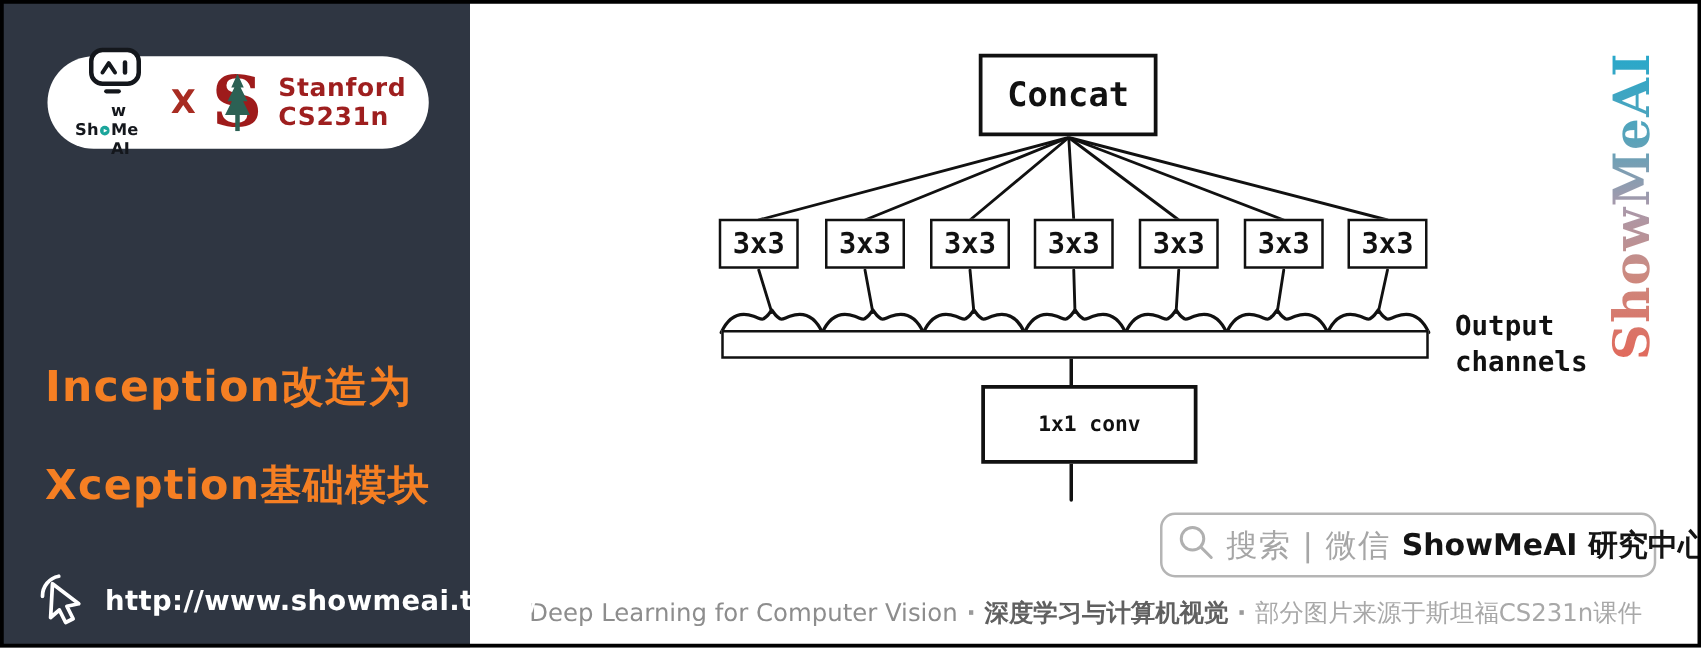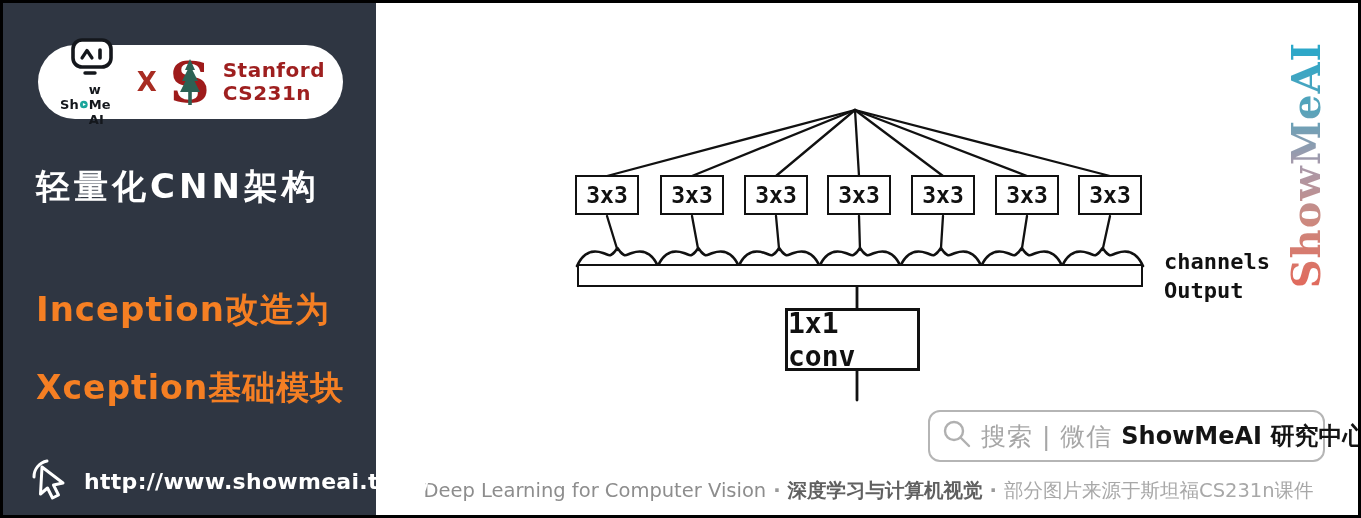--- a/index.html
+++ b/index.html
@@ -36,21 +36,21 @@
   .mono { font-family:"DejaVu Sans Mono", monospace; font-weight:bold; color:#111; }
   .dbox {
     position:absolute; border:3px solid #111; background:#fff;
     display:flex; align-items:center; justify-content:center;
   }
   #lines { position:absolute; left:0; top:0; z-index:1; }
   .concat-box { left:407px; top:43px; width:143px; height:66px; font-size:27px; z-index:2; }
   .b33 { top:175px; width:64px; height:40px; border-width:2.8px; font-size:23px; z-index:2; }
   .chan-bar { left:201px; top:264px; width:566px; height:23px; border-width:2.6px; z-index:2; }
   .out-label { position:absolute; left:788px; top:247px; font-size:22px; line-height:29px; z-index:2; }
-  .conv-box { left:409px; top:308px; width:135px; height:63px; font-size:28px; z-index:2; }
+  .conv-box { left:409px; top:308px; width:173px; height:63px; font-size:17px; z-index:2; }
   .input-label { position:absolute; left:411px; top:400px; width:140px; text-align:center; font-size:25px; z-index:2; }
 
   
   .watermark {
     position:absolute; left:805px; top:144px; width:250px; height:42px;
     transform:rotate(-90deg);
     font-family:"DejaVu Serif", serif; font-weight:bold; font-size:40px; letter-spacing:1px;
     text-align:center; line-height:42px;
     background:linear-gradient(90deg,#e2685a 0%,#cc8a80 28%,#a899ab 50%,#57a3ba 72%,#25a8cb 100%);
     -webkit-background-clip:text; background-clip:text; color:transparent; z-index:3;
@@ -107,21 +107,20 @@
         <svg width="20" height="46" viewBox="0 0 20 46">
           <path d="M10 0 L15 11 L12.5 11 L18 22 L14.5 22 L20 33 L11.8 33 L11.8 46 L8.2 46 L8.2 33 L0 33 L5.5 22 L2 22 L7.5 11 L5 11 Z" fill="#2c6154"></path>
         </svg>
       </div>
       <div class="stanford-txt">
         <div>Stanford</div>
         <div>CS231n</div>
       </div>
     </div>
 
-    <div class="side-title">轻量化CNN架构</div>
     <div class="accent1">Inception改造为</div>
     <div class="accent2">Xception基础模块</div>
 
     <div class="url-row">
       <span>
         <svg width="46" height="46" viewBox="0 0 46 46">
           <path d="M6 21 A 16 16 0 0 1 19 5" fill="none" stroke="#fff" stroke-width="3" stroke-linecap="round"></path>
           <path d="M14 11 L35 27 L25.5 29 L30.5 39 L24.5 42 L19.5 32 L12.5 38 Z" fill="none" stroke="#fff" stroke-width="3" stroke-linejoin="round"></path>
         </svg>
       </span>
@@ -150,33 +149,34 @@
         <path d="M316,216 L322.28571428571433,250" fill="none" stroke="#111" stroke-width="2.3" stroke-linecap="round" stroke-linejoin="round"></path>
         <path d="M400,216 L403.1428571428571,250" fill="none" stroke="#111" stroke-width="2.3" stroke-linecap="round" stroke-linejoin="round"></path>
         <path d="M483,216 L484,250" fill="none" stroke="#111" stroke-width="2.3" stroke-linecap="round" stroke-linejoin="round"></path>
         <path d="M567,216 L564.8571428571429,250" fill="none" stroke="#111" stroke-width="2.3" stroke-linecap="round" stroke-linejoin="round"></path>
         <path d="M651,216 L645.7142857142858,250" fill="none" stroke="#111" stroke-width="2.3" stroke-linecap="round" stroke-linejoin="round"></path>
         <path d="M734,216 L726.5714285714286,250" fill="none" stroke="#111" stroke-width="2.3" stroke-linecap="round" stroke-linejoin="round"></path>
         <path d="M481,286 L481,310" fill="none" stroke="#111" stroke-width="2.8" stroke-linecap="round" stroke-linejoin="round"></path>
         <path d="M481,370 L481,400" fill="none" stroke="#111" stroke-width="2.8" stroke-linecap="round" stroke-linejoin="round"></path>
       </svg>
 
+    <div class="dbox mono concat-box">Concat</div>
 
     <div class="dbox mono b33" style="left:199px">3x3</div>
     <div class="dbox mono b33" style="left:284px">3x3</div>
     <div class="dbox mono b33" style="left:368px">3x3</div>
     <div class="dbox mono b33" style="left:451px">3x3</div>
     <div class="dbox mono b33" style="left:535px">3x3</div>
     <div class="dbox mono b33" style="left:619px">3x3</div>
     <div class="dbox mono b33" style="left:702px">3x3</div>
 
     <div class="dbox chan-bar"></div>
     <div class="out-label mono">
+      <div>Output</div>
       <div>channels</div>
-      <div>Output</div>
     </div>
 
     <div class="dbox mono conv-box">1x1 conv</div>
 
     <div class="watermark">ShowMeAI</div>
 
     <div class="searchbar">
       <span>
         <svg width="30" height="30" viewBox="0 0 30 30">
           <circle cx="12" cy="12" r="9" fill="none" stroke="#b0b0b0" stroke-width="2.4"></circle>

